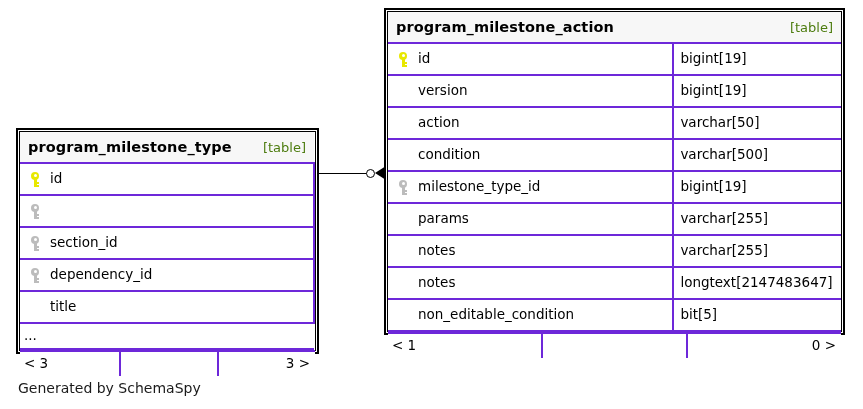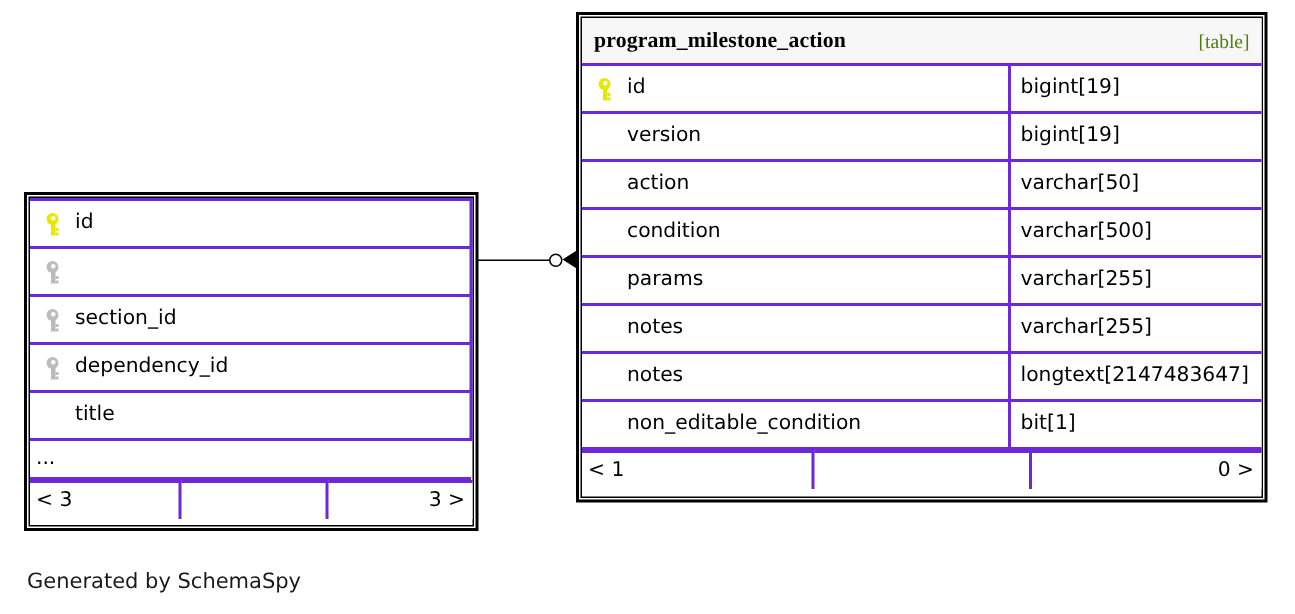--- a/index.html
+++ b/index.html
@@ -53,21 +53,20 @@
     padding: 0 8px !important;
     border-left: none !important;
     border-top: none !important;
     border-right: none !important;
   }
   .hdr-flex {
     display: flex;
     align-items: center;
     justify-content: space-between;
     width: 100%;
-    font-family: Liberation Serif, serif;
   }
   .hdr-name {
     font-weight: bold;
     font-size: 14.5px;
     letter-spacing: 0.1px;
   }
   .hdr-tag {
     font-size: 13px;
     color: #4d7c0f;
   }
@@ -206,20 +205,28 @@
 </head>
 <body>
 
 <div class="entity" style="left:16px; top:128px; width:303px; height:226px;">
   <div class="entity-inner">
     <table class="ent-table">
       <colgroup>
         <col style="width:100%">
       </colgroup>
       <tbody>
+        <tr>
+          <td class="hdr-cell">
+            <div class="hdr-flex">
+              <span class="hdr-name">program_milestone_type</span>
+              <span class="hdr-tag">[table]</span>
+            </div>
+          </td>
+        </tr>
 
         <tr class="col-row">
           <td class="cell-name">
             <div class="cell-name-flex">
               <span class="key-slot">
                 <span class="key-icon key-pk">
                     <span class="kbow"></span>
                     <span class="kshaft"></span>
                     <span class="ktooth1"></span>
                     <span class="ktooth2"></span>
@@ -366,20 +373,36 @@
         <tr class="col-row">
           <td class="cell-name">
             <div class="cell-name-flex">
               <span class="key-slot"></span>
               <span class="col-label">condition</span>
             </div>
           </td>
           <td class="cell-type">varchar[500]</td>
         </tr>
 
+        <tr class="col-row">
+          <td class="cell-name">
+            <div class="cell-name-flex">
+              <span class="key-slot">
+                <span class="key-icon key-fk">
+                    <span class="kbow"></span>
+                    <span class="kshaft"></span>
+                    <span class="ktooth1"></span>
+                    <span class="ktooth2"></span>
+                  </span>
+              </span>
+              <span class="col-label">milestone_type_id</span>
+            </div>
+          </td>
+          <td class="cell-type">bigint[19]</td>
+        </tr>
 
         <tr class="col-row">
           <td class="cell-name">
             <div class="cell-name-flex">
               <span class="key-slot"></span>
               <span class="col-label">params</span>
             </div>
           </td>
           <td class="cell-type">varchar[255]</td>
         </tr>
@@ -404,21 +427,21 @@
           <td class="cell-type">longtext[2147483647]</td>
         </tr>
 
         <tr class="col-row">
           <td class="cell-name">
             <div class="cell-name-flex">
               <span class="key-slot"></span>
               <span class="col-label">non_editable_condition</span>
             </div>
           </td>
-          <td class="cell-type">bit[1]</td>
+          <td class="cell-type">bit[5]</td>
         </tr>
       </tbody>
     </table>
 
     <table class="ent-table" style="border-top:none;">
       <colgroup>
         <col style="width:34%">
           <col style="width:32%">
           <col style="width:34%">
       </colgroup>

